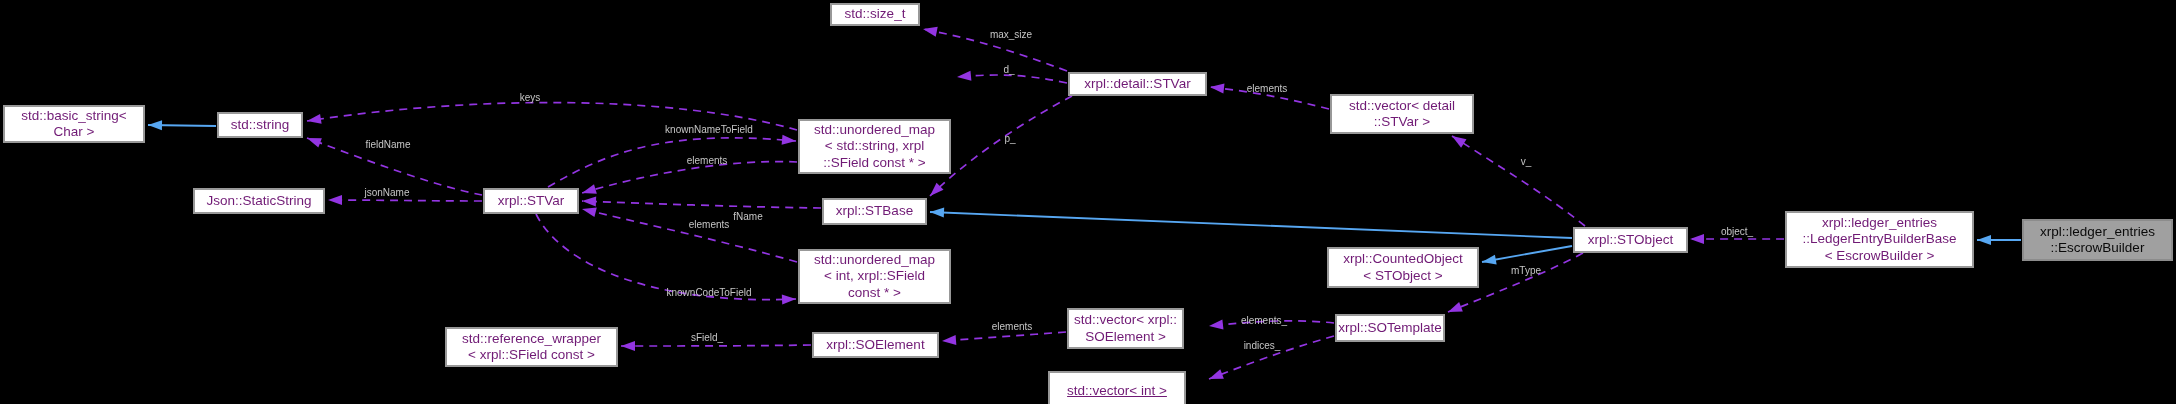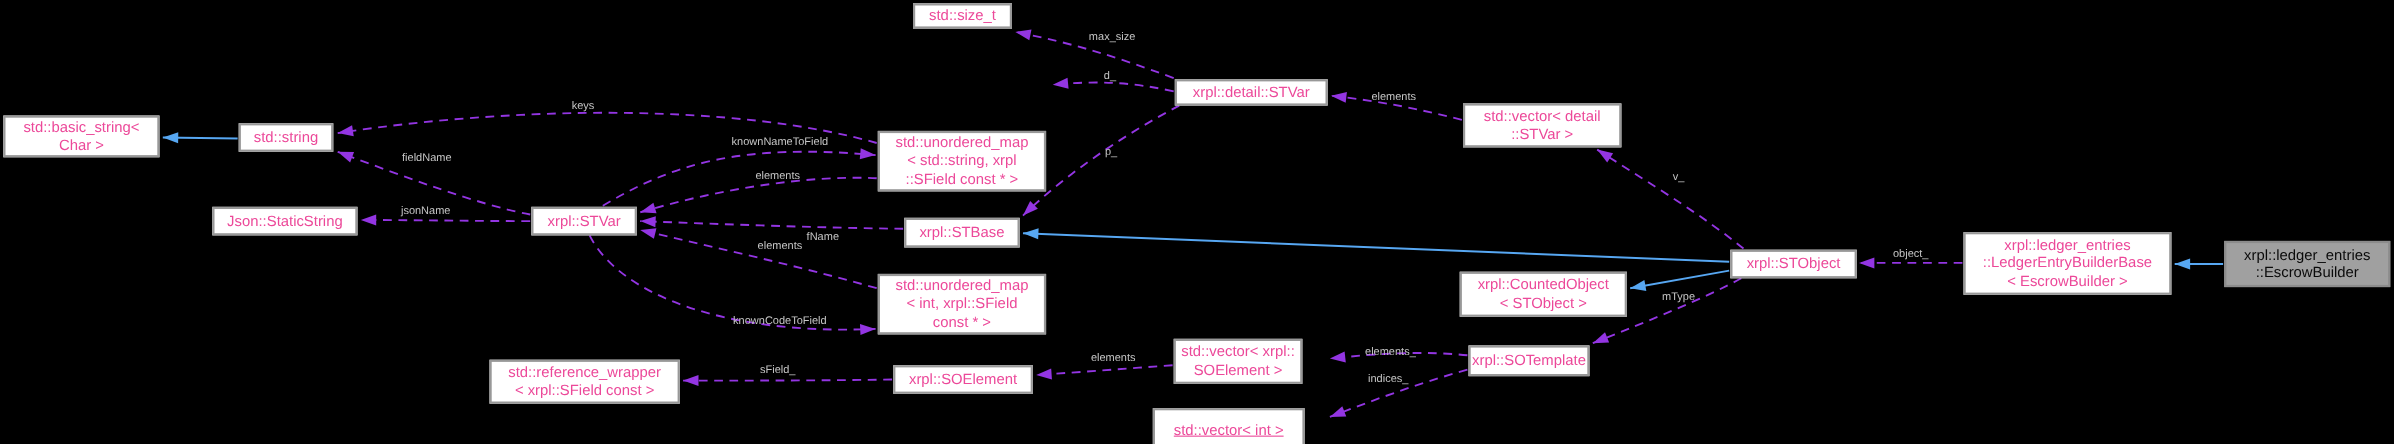--- a/index.html
+++ b/index.html
@@ -9,21 +9,21 @@
     background:#000000;
     font-family:"Liberation Sans","DejaVu Sans",sans-serif;
     overflow:hidden;
   }
   .edges{position:absolute;left:0;top:0;width:2176px;height:404px;}
   .node{
     position:absolute;
     box-sizing:border-box;
     background:#ffffff;
     border:2px solid #989898;
-    color:#ec4899;
+    color:#701a75;
     display:flex;align-items:center;justify-content:center;
     text-align:center;
     white-space:pre-line;
     font-size:13.5px;
     line-height:1.22;
     cursor:pointer;
   }
   .node.current{
     background:#a0a0a0;
     border-color:#8c8c8c;

